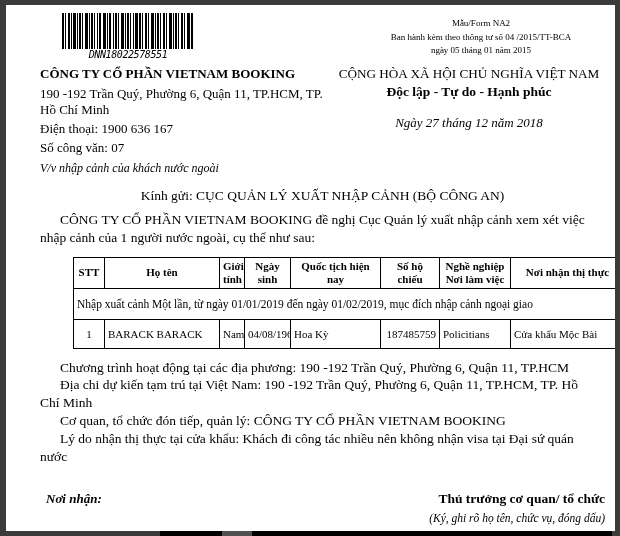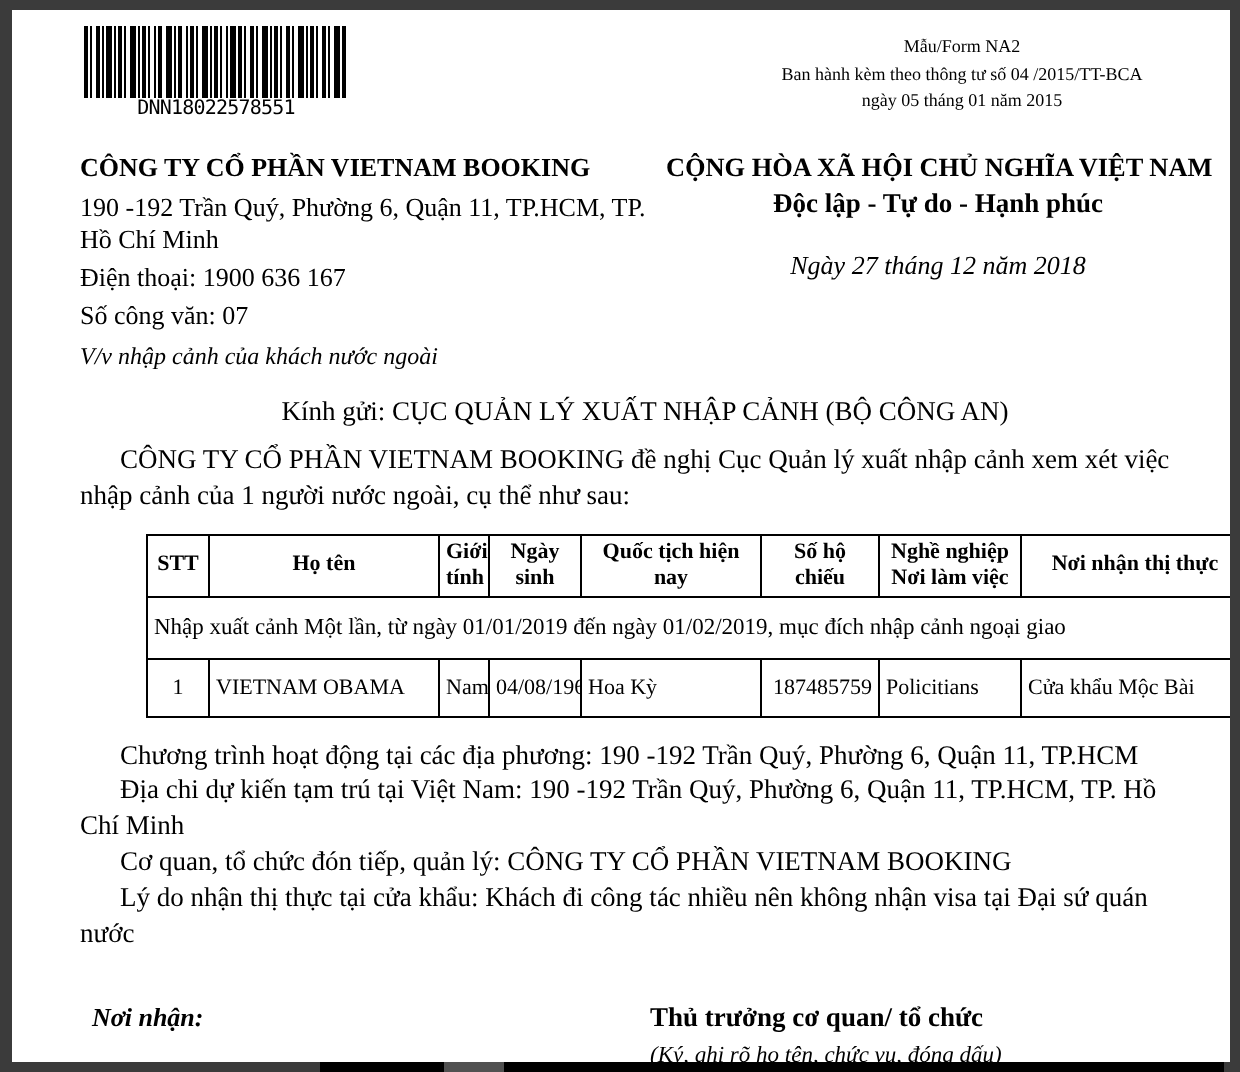--- a/index.html
+++ b/index.html
@@ -26,48 +26,48 @@
     height: 5px;
     background: linear-gradient(to right,
       #3b3b3b 0, #3b3b3b 160px,
       #000 160px, #000 222px,
       #515151 222px, #515151 252px,
       #000 252px, #000 612px,
       #3b3b3b 612px, #3b3b3b 100%);
   }
 
   
-  .barcode-wrap { width: 132px; margin-left: 2px; }
+  .barcode-wrap { width: 132px; margin-left: 22px; font-style: italic; }
   .barcode-svg { display: block; width: 132px; height: 36px; }
   .barcode-label {
     font-family: "DejaVu Sans Mono", monospace;
     font-size: 10px;
     letter-spacing: -0.4px;
     text-align: center;
     white-space: nowrap;
     margin-top: 0px;
   }
   .form-meta {
     position: absolute;
     top: 12px;
     right: 14px;
     width: 240px;
     text-align: center;
     font-size: 9px;
     line-height: 1.5;
   }
 
   
-  .head-row { display: flex; justify-content: space-between; margin-top: 16px; }
+  .head-row { display: flex; justify-content: space-between; margin-top: 6px; }
   .company-block { width: 292px; font-size: 13px; line-height: 1.28; }
   .company-name { font-weight: bold; font-size: 13px; margin-bottom: 3px; white-space: nowrap; }
   .company-line { margin-top: 2px; }
   .subject-line { font-style: italic; font-size: 12px; margin-top: 5px; }
   .national-block { width: 272px; text-align: center; }
-  .national-line1 { font-weight: bold; font-size: 13.2px; white-space: nowrap; }
+  .national-line1 { font-weight: normal; font-size: 13.2px; white-space: nowrap; }
   .national-line2 { font-weight: bold; font-size: 13.5px; margin-top: 2px; }
   .doc-date { font-style: italic; font-size: 13px; margin-top: 15px; }
 
   
   .salutation { text-align: center; font-size: 13.5px; margin-top: 12px; }
   .intro { font-size: 13.5px; line-height: 1.3; text-indent: 20px; margin-top: 7px; padding-right: 14px; }
 
   table.applicants {
     margin-top: 10px;
     border-collapse: collapse;
@@ -92,21 +92,21 @@
   td.c-job { text-align: left; padding-left: 4px; }
   td.c-place { text-align: left; padding-left: 5px; }
   tr.data-row td { height: 29px; }
 
   .paras { margin-top: 10px; padding-right: 14px; }
   .paras p { margin: 0; font-size: 13.5px; line-height: 1.32; text-indent: 20px; }
 
   
   .footer-row { display: flex; justify-content: space-between; margin-top: 26px; }
   .recipients { font-weight: bold; font-style: italic; font-size: 13px; margin-left: 6px; }
-  .signature-block { width: 280px; text-align: left; }
+  .signature-block { width: 280px; text-align: right; }
   .signature-title { font-weight: bold; font-size: 13.5px; }
   .signature-note { font-style: italic; font-size: 11.5px; margin-top: 5px; }
 </style>
 </head>
 <body>
 
 <div class="frame">
   <div class="page">
 
     <div class="form-meta">
@@ -206,21 +206,21 @@
           <th>Nghề nghiệp Nơi làm việc</th>
           <th>Nơi nhận thị thực</th>
         </tr>
       </thead>
       <tbody>
         <tr>
           <td class="span-row" colspan="8">Nhập xuất cảnh Một lần, từ ngày 01/01/2019 đến ngày 01/02/2019, mục đích nhập cảnh ngoại giao</td>
         </tr>
         <tr class="data-row">
           <td class="c-stt">1</td>
-          <td class="c-name">VIETNAM OBAMA</td>
+          <td class="c-name">BARACK BARACK</td>
           <td class="c-sex">Nam</td>
           <td class="c-dob">04/08/1961</td>
           <td class="c-nat">Hoa Kỳ</td>
           <td class="c-pass">187485759</td>
           <td class="c-job">Policitians</td>
           <td class="c-place">Cửa khẩu Mộc Bài</td>
         </tr>
       </tbody>
     </table>
 

